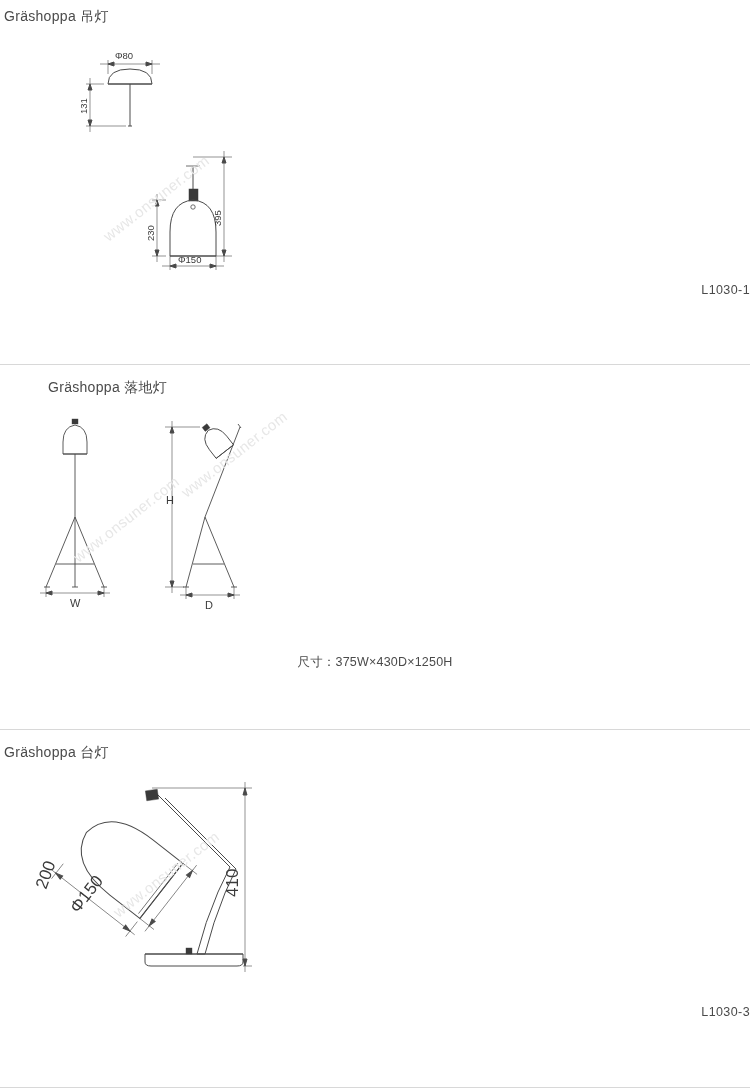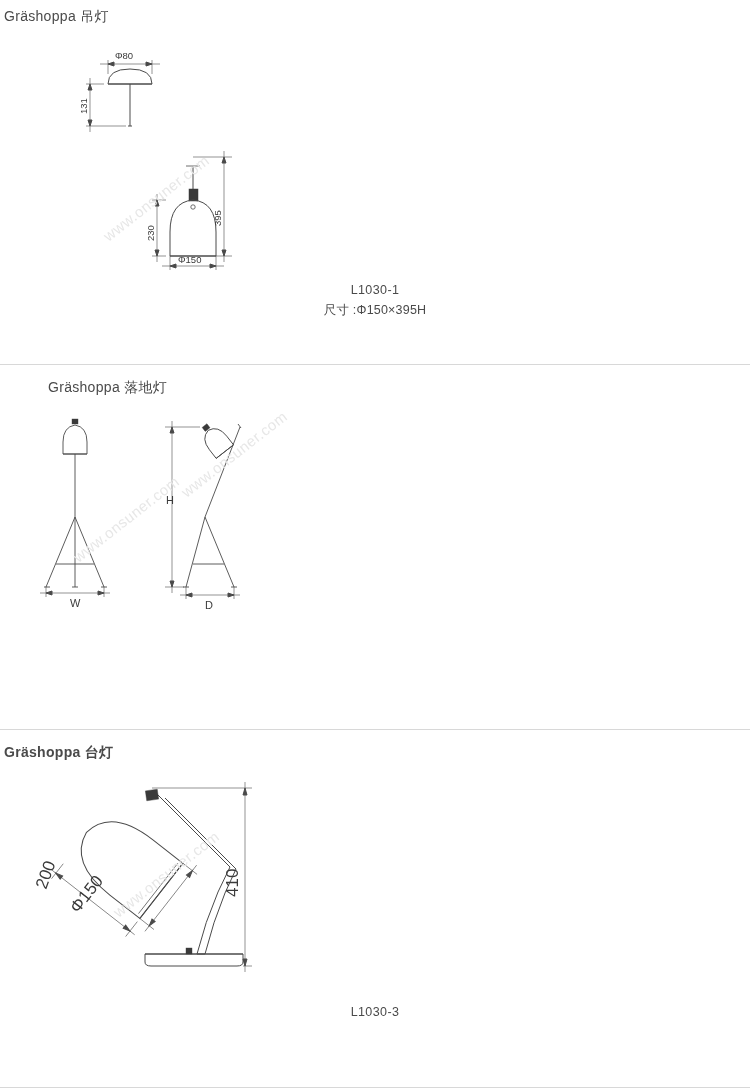--- a/index.html
+++ b/index.html
@@ -32,20 +32,21 @@
     background: #d8d8d8;
   }
   .caption {
     text-align: center;
     font-size: 12.5px;
     color: #4a4a4a;
     line-height: 20px;
   }
   .caption .code {
     letter-spacing: 0.4px;
+    text-align: right;
   }
   .caption .dims {
     letter-spacing: 0.2px;
   }
   .drawing {
     position: relative;
     width: 750px;
   }
   .wm {
     position: absolute;
@@ -138,21 +139,20 @@
       <line class="dim" x1="216" y1="230" x2="216" y2="244"></line>
       <line class="dim" x1="162" y1="240" x2="224" y2="240"></line>
       <path class="fillDark" d="M 170 240 l 6 -2 l 0 4 Z"></path>
       <path class="fillDark" d="M 216 240 l -6 -2 l 0 4 Z"></path>
       <text class="txt" x="178" y="237">Φ150</text>
     </svg>
   </div>
 
   <div class="caption" style="padding-top:4px;">
     <div class="code">L1030-1</div>
-    <div class="dims">尺寸 :Φ150×395H</div>
   </div>
 </div>
 
 <div class="divider" style="margin-top:14px;"></div>
 
 <div class="section" style="height:350px;">
   <div class="section-title" style="padding-top:14px;margin-left:44px;">Gräshoppa 落地灯</div>
 
   <div class="drawing" style="height:255px;">
     <div class="wm" style="left:70px; top:155px;">www.onsuner.com</div>
@@ -211,27 +211,28 @@
       <line class="dim" x1="186" y1="190" x2="186" y2="202"></line>
       <line class="dim" x1="234" y1="190" x2="234" y2="202"></line>
       <line class="dim" x1="180" y1="198" x2="240" y2="198"></line>
       <path class="fillDark" d="M 186 198 l 6 -2 l 0 4 Z"></path>
       <path class="fillDark" d="M 234 198 l -6 -2 l 0 4 Z"></path>
       <text class="txt-md" x="205" y="212">D</text>
     </svg>
   </div>
 
   <div class="caption">
+    <div class="dims">尺寸：375W×430D×1250H</div>
   </div>
 </div>
 
 <div class="divider" style="margin-top:14px;"></div>
 
 <div class="section" style="height:320px;">
-  <div class="section-title" style="padding-top:14px;font-weight:bold;">Gräshoppa 台灯</div>
+  <div class="section-title" style="padding-top:14px;">Gräshoppa 台灯</div>
 
   <div class="drawing" style="height:240px;">
     <div class="wm" style="left:110px; top:145px;">www.onsuner.com</div>
 
     <svg width="750" height="240" viewBox="0 0 750 240">
 
       <path class="ln" style="stroke-width:1" d="M 145 192 L 243 192 L 243 200 Q 243 204 237 204 L 151 204 Q 145 204 145 200 Z" fill="#ffffff"></path>
       <line class="ln" style="stroke-width:1" x1="145" y1="192" x2="243" y2="192"></line>
 
       <rect x="186" y="186" width="6" height="6" fill="#3a3a3a" stroke="#3a3a3a" stroke-width="0.4"></rect>

